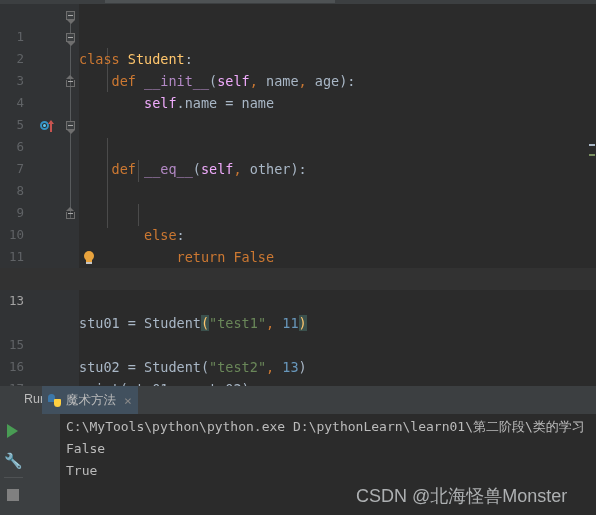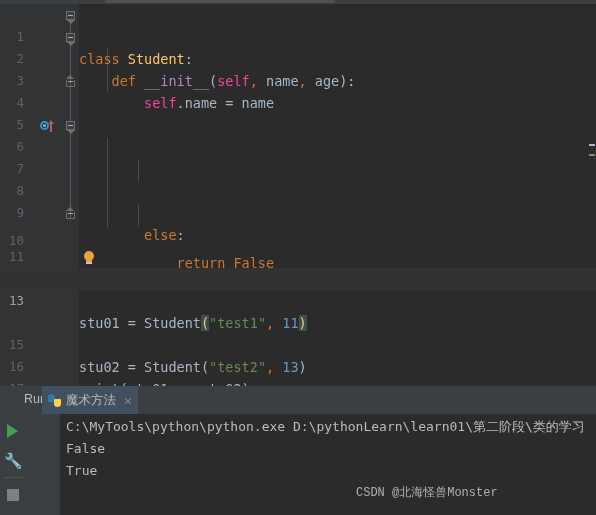--- a/index.html
+++ b/index.html
@@ -55,21 +55,21 @@
     position:absolute;left:79px;right:0;color:#a9b7c6;
     overflow:hidden;
   }
   .line.current{background:#323232;}
   .line.current .lnum{color:#a4a3a3;}
 
   
   .kw{color:#cc7832;}       
   .fn{color:#ffc66d;}       
   .magic{color:#b389c5;}    
-  .self{color:#ec4899;}     
+  .self{color:#f0abfc;}     
   .str{color:#6a8759;}      
   .num{color:#6897bb;}      
   .call{color:#a9b7c6;}     
   .def{color:#a9b7c6;}
   .pm{background:#3b514d;color:#ffc66d;} 
   .comma{color:#cc7832;}
 
   
   .fold{
     position:absolute;left:66px;width:9px;height:9px;
@@ -205,22 +205,22 @@
     position:absolute;left:6px;white-space:pre;color:#bbbbbb;
     font-size:13px;line-height:22px;
     font-family:"DejaVu Sans Mono","Liberation Mono",monospace;
   }
   .console-div{
     position:absolute;left:60px;top:28px;width:1px;height:101px;background:#3c3f41;
   }
 
   .watermark{
     position:absolute;left:356px;top:484px;
-    color:#b9bcbe;font-size:12px;
-    font-family:Liberation Mono, monospace;
+    color:#b9bcbe;font-size:18px;
+    font-family:Liberation Sans, sans-serif;
     opacity:.92;pointer-events:none;
   }
 </style>
 </head>
 <body>
 
 <div class="app">
 
   <div class="breadcrumb-strip">
     <div class="hl"></div>
@@ -277,36 +277,37 @@
       <span class="lnum">4</span>
     </div>
 
     <div class="line" style="top:88px;">
       <span class="lnum">5</span>
       <span class="code"></span>
     </div>
 
     <div class="line" style="top:110px;">
       <span class="lnum">6</span>
+      <span class="code">    <span class="kw">def</span> <span class="magic">__eq__</span>(<span class="self">self</span><span class="comma">,</span> other):</span>
     </div>
 
     <div class="line" style="top:132px;">
       <span class="lnum">7</span>
     </div>
 
     <div class="line" style="top:154px;">
       <span class="lnum">8</span>
     </div>
 
     <div class="line" style="top:176px;">
       <span class="lnum">9</span>
       <span class="code">        <span class="kw">else</span>:</span>
     </div>
 
-    <div class="line" style="top:204px;">
+    <div class="line" style="top:198px;">
       <span class="lnum">10</span>
       <span class="code">            <span class="kw">return</span> <span class="kw">False</span></span>
     </div>
 
     <div class="line" style="top:220px;">
       <span class="lnum">11</span>
       <span class="code"></span>
     </div>
 
     <div class="line" style="top:242px;">

